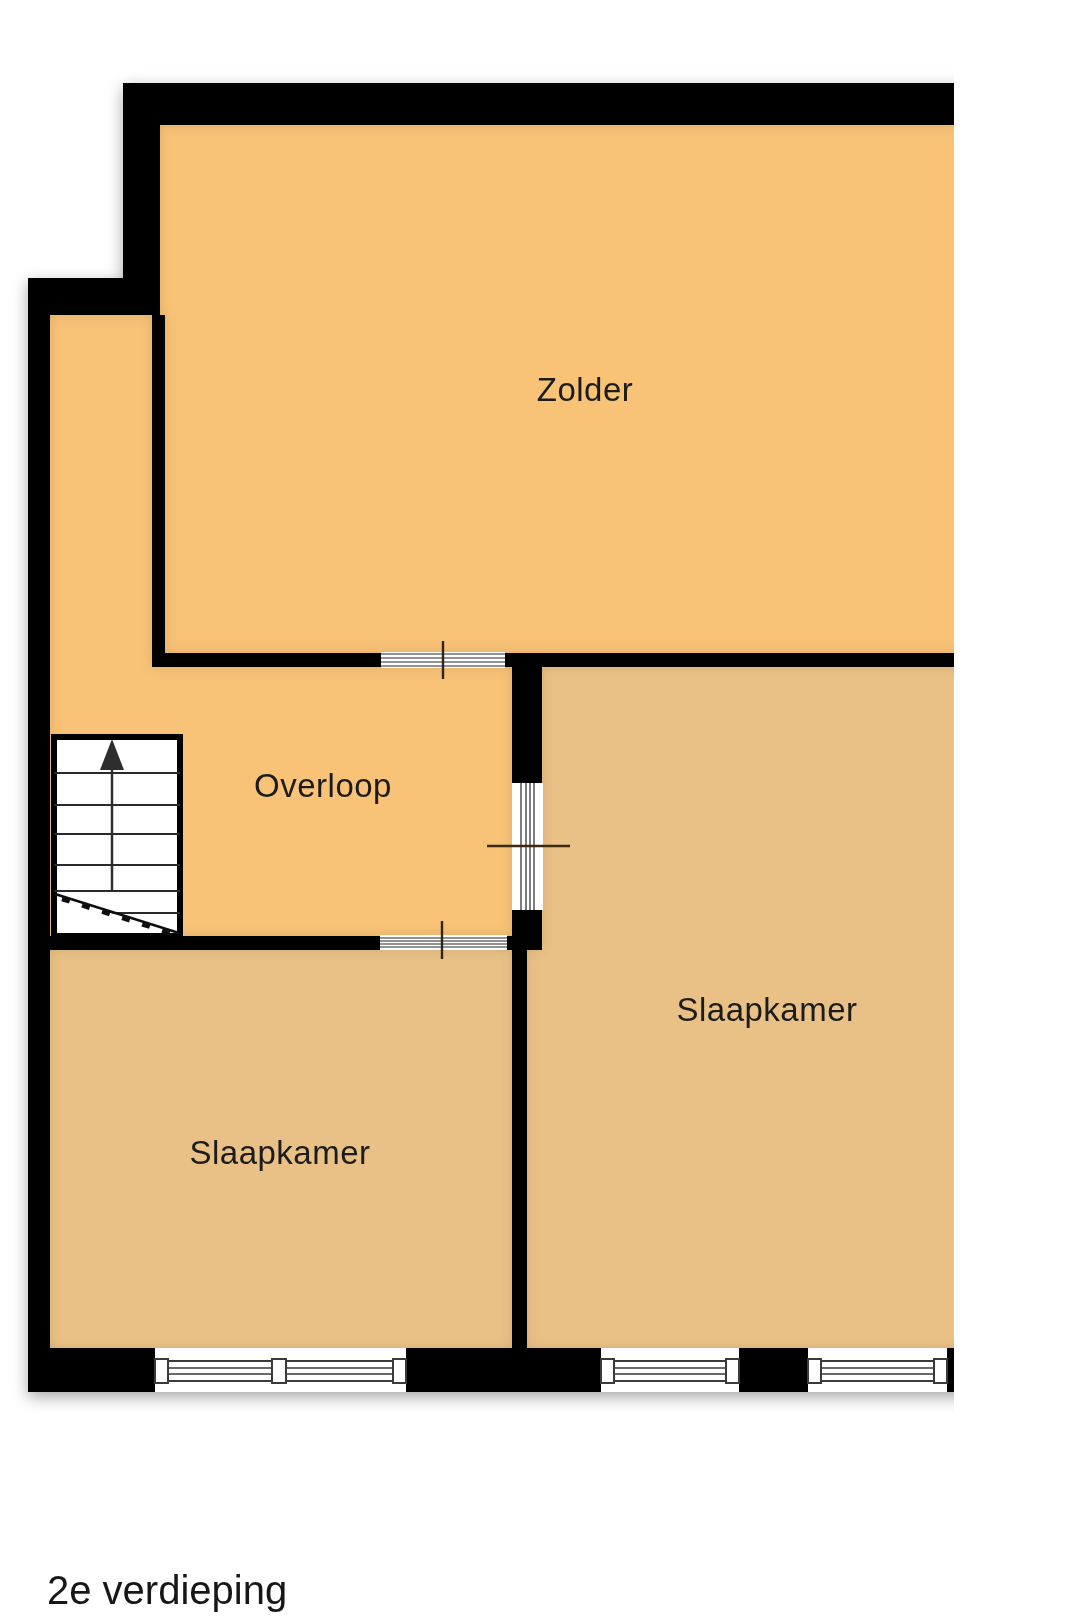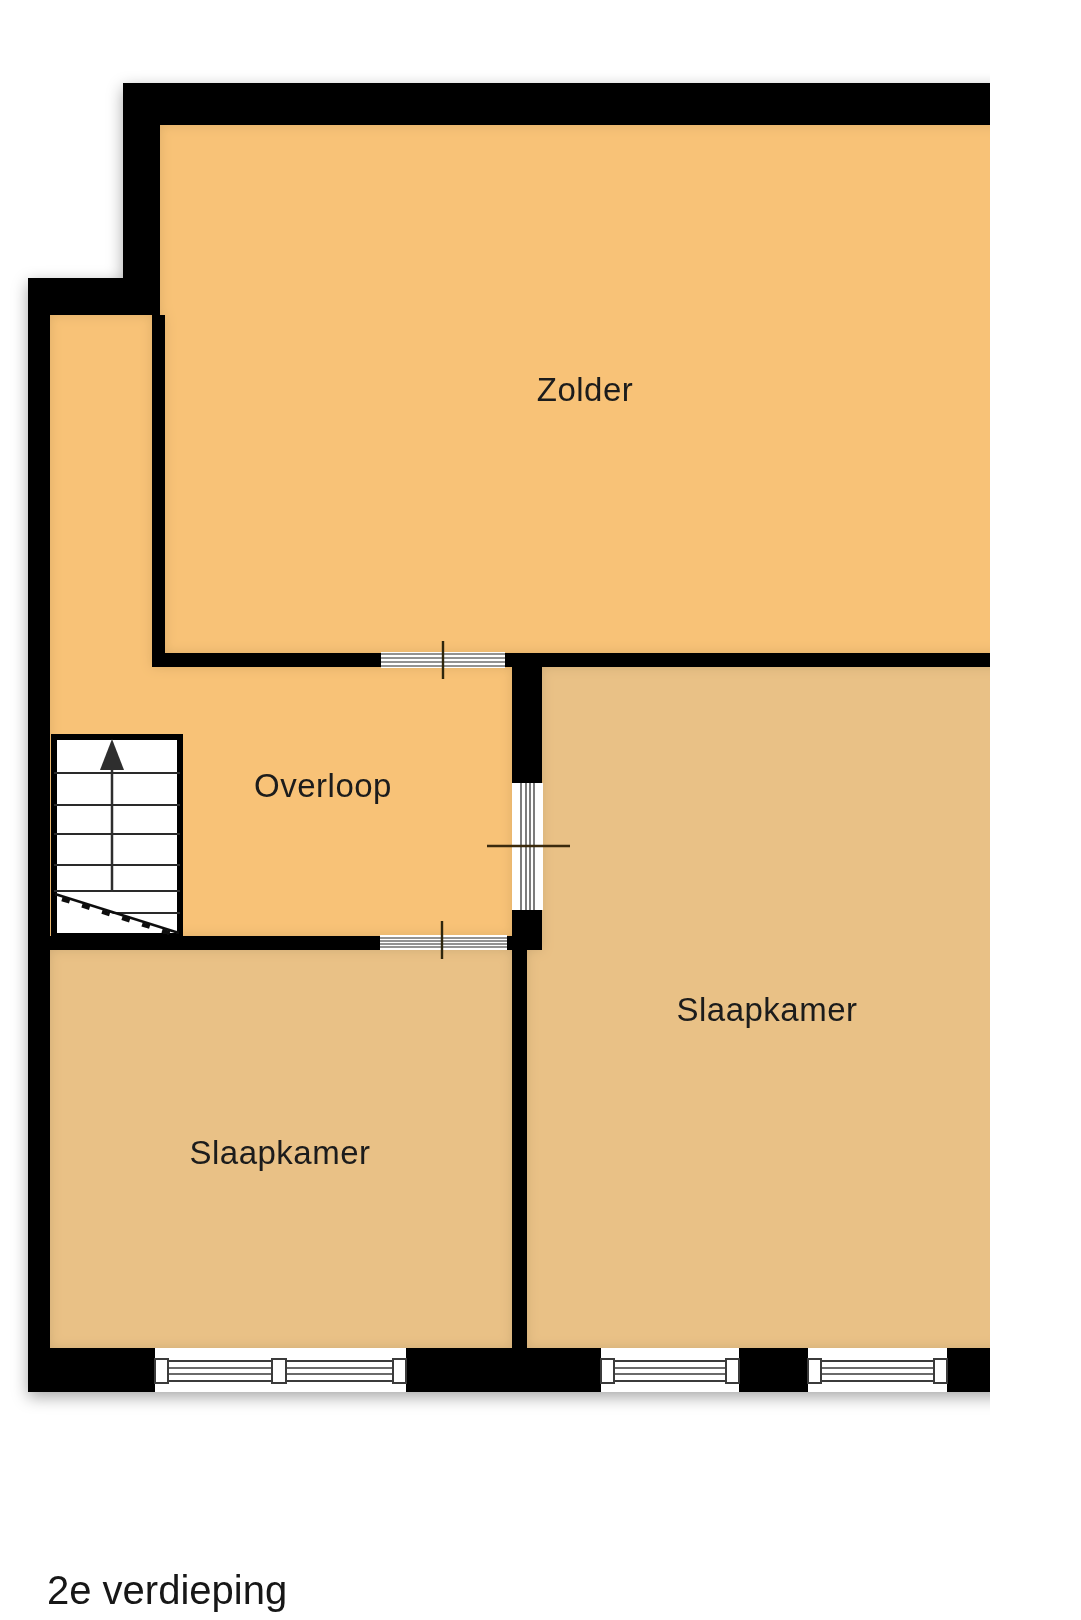--- a/index.html
+++ b/index.html
@@ -3,21 +3,20 @@
 <meta charset="utf-8">
 <style>
   html,body{margin:0;padding:0;background:#ffffff;}
   .stage{
     position:relative;
     width:954px;
     height:1620px;
     background:#ffffff;
     overflow:hidden;
     font-family:"Liberation Sans", sans-serif;
-    padding-left:36px;
   }
   .stage svg{position:absolute;left:0;top:0;}
   text.room-label{
     font-family:"Liberation Sans", sans-serif;
     font-size:33px;
     fill:#1c1c1c;
     letter-spacing:0.5px;
   }
   text.floor-label{
     font-family:"Liberation Sans", sans-serif;

